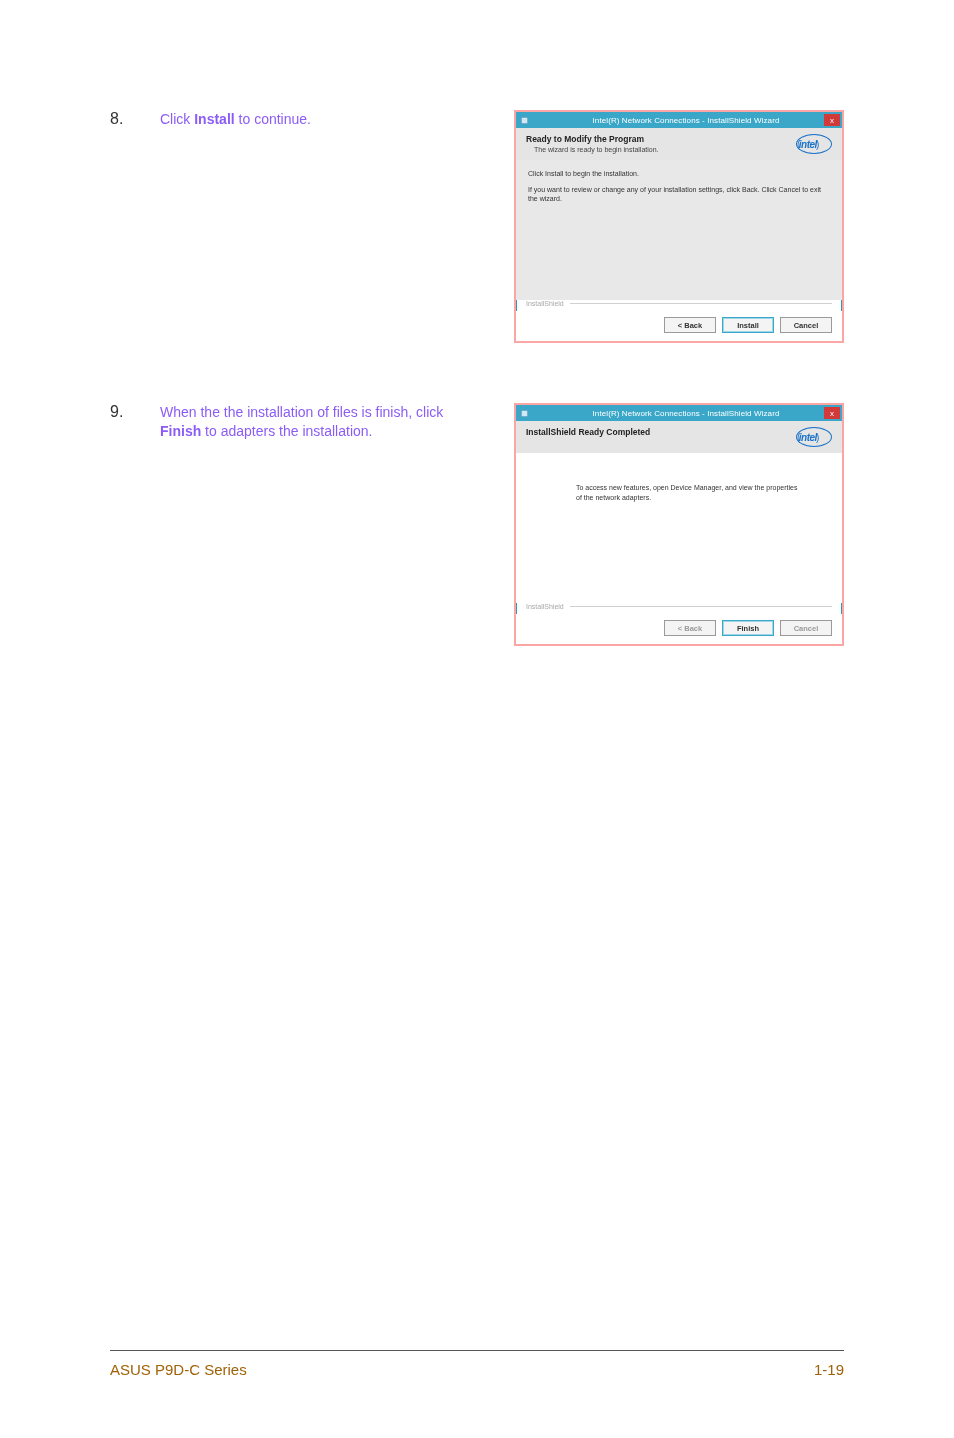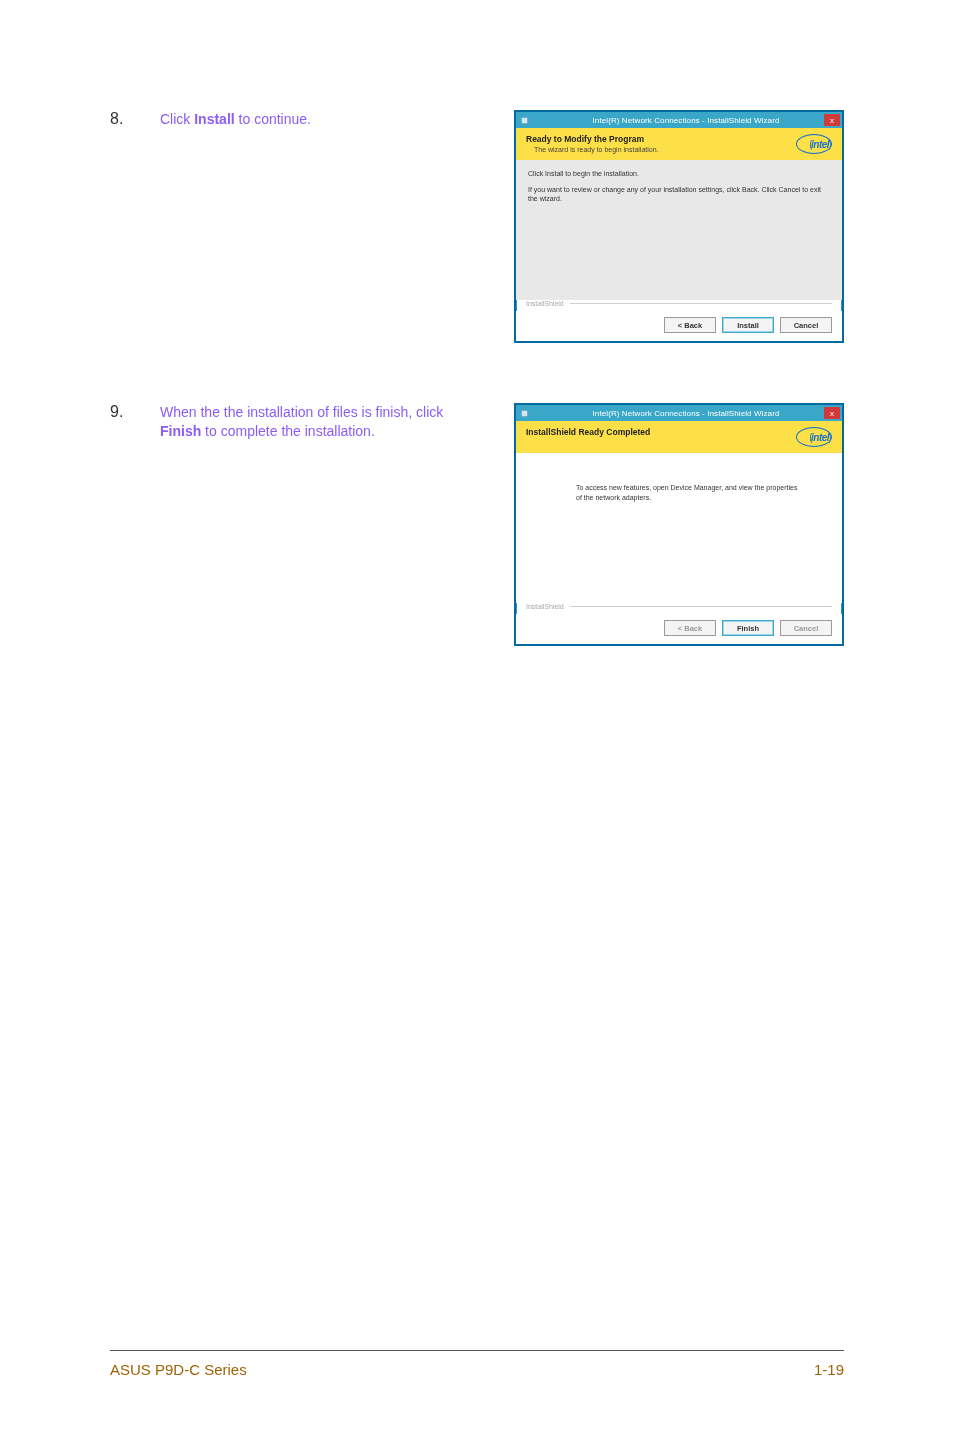--- a/index.html
+++ b/index.html
@@ -4,48 +4,48 @@
 <style>
   * { box-sizing: border-box; margin: 0; padding: 0; }
   html, body { width: 954px; height: 1438px; background: #fff; font-family: Arial, Helvetica, sans-serif; color: #222; }
   .page { width: 954px; height: 1438px; position: relative; padding: 110px 110px 60px 110px; }
   .step { display: flex; align-items: flex-start; margin-bottom: 60px; }
   .step-num { width: 50px; font-size: 16px; color: #333; }
   .step-text { width: 320px; font-size: 14px; line-height: 1.35; color: #8b5cf6; padding-right: 14px; }
   .step-text b { font-weight: bold; }
   .shot-wrap { margin-left: auto; }
   .dialog {
-    width: 330px; border: 2px solid #0369a1; background: #fff;
+    width: 330px; border: 2px solid #fca5a5; background: #fff;
     box-shadow: 0 0 0 1px #2f98b8 inset;
     font-family: "Segoe UI", Tahoma, sans-serif;
   }
   .titlebar {
     height: 16px; background: #3aa7c8; display: flex; align-items: center;
     position: relative; color: #fff; font-size: 8px;
   }
   .title-icon {
     width: 12px; height: 12px; margin-left: 2px;
     display: inline-flex; align-items: center; justify-content: center;
     color: #2a7fa0; background:#fff0;
   }
   .title-text { flex: 1; text-align: center; font-size: 8px; color: #fff; letter-spacing: 0.1px; }
   .close-box {
     width: 16px; height: 12px; background: #d23a3a; position: absolute; right: 2px; top: 2px;
     display: flex; align-items: center; justify-content: center; color: #fff; font-size: 8px;
   }
   .header-band {
-    background: #fde047; padding: 6px 10px 6px 10px; display: flex; align-items: flex-start;
+    background: #e5e5e5; padding: 6px 10px 6px 10px; display: flex; align-items: flex-start;
     border-bottom: 0; position: relative;
   }
   .header-left { flex: 1; }
   .head-bold { font-size: 8.5px; font-weight: bold; color: #222; }
   .head-sub { font-size: 7px; color: #444; margin-top: 2px; padding-left: 8px; }
   .intel-logo {
     width: 36px; height: 20px; border: 1px solid #1a73c9; border-radius: 50%;
-    display: flex; align-items: center; justify-content: flex-end;
+    display: flex; align-items: center; justify-content: flex-start;
     color: #1a73c9; font-style: italic; font-weight: bold; font-size: 10px;
     letter-spacing: -0.5px;
   }
   .intel-logo::before { content: "("; font-style: normal; margin-right: -1px; font-weight: normal;}
   .intel-logo::after { content: ")"; font-style: normal; margin-left: -1px; font-weight: normal;}
   .body-area {
     background: #e8e8e8; padding: 10px 12px 10px 12px; min-height: 140px;
     font-size: 7px; color: #333;
   }
   .body-line1 { margin-bottom: 8px; }
@@ -123,21 +123,21 @@
           <div class="dlg-btn primary">Install</div>
           <div class="dlg-btn">Cancel</div>
         </div>
       </div>
     </div>
   </div>
 
   <div class="step">
     <div class="step-num">9.</div>
     <div class="step-text">
-      <span>When the the installation of files is finish, click </span><b>Finish</b><span> to complete the installation.</span>
+      <span>When the the installation of files is finish, click </span><b>Finish</b><span> to adapters the installation.</span>
     </div>
     <div class="shot-wrap">
       <div class="dialog">
         <div class="titlebar">
           <span class="title-icon">
             <svg width="9" height="9" viewBox="0 0 10 10">
                 <rect x="1" y="1" width="8" height="8" fill="#5aa0c0"></rect>
                 <rect x="2" y="2" width="6" height="6" fill="#cfe8f2"></rect>
               </svg>
           </span>

